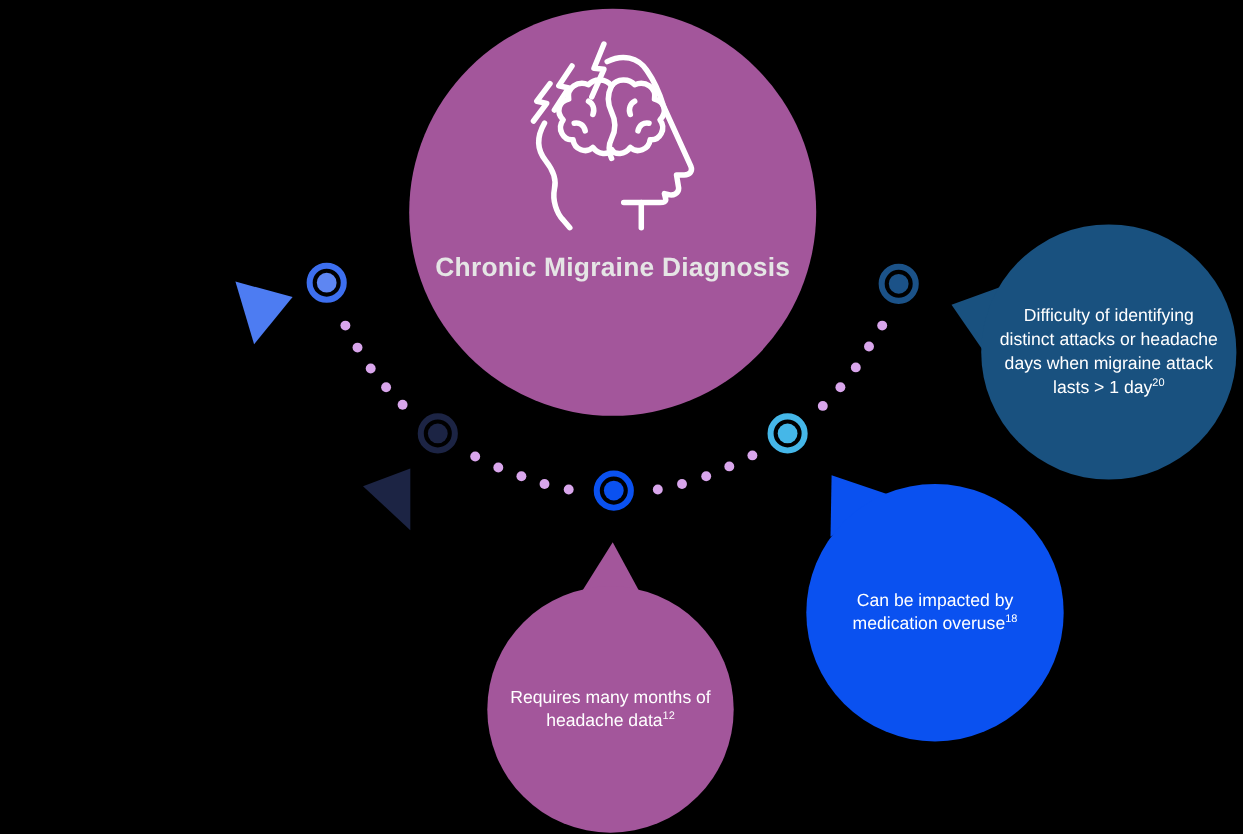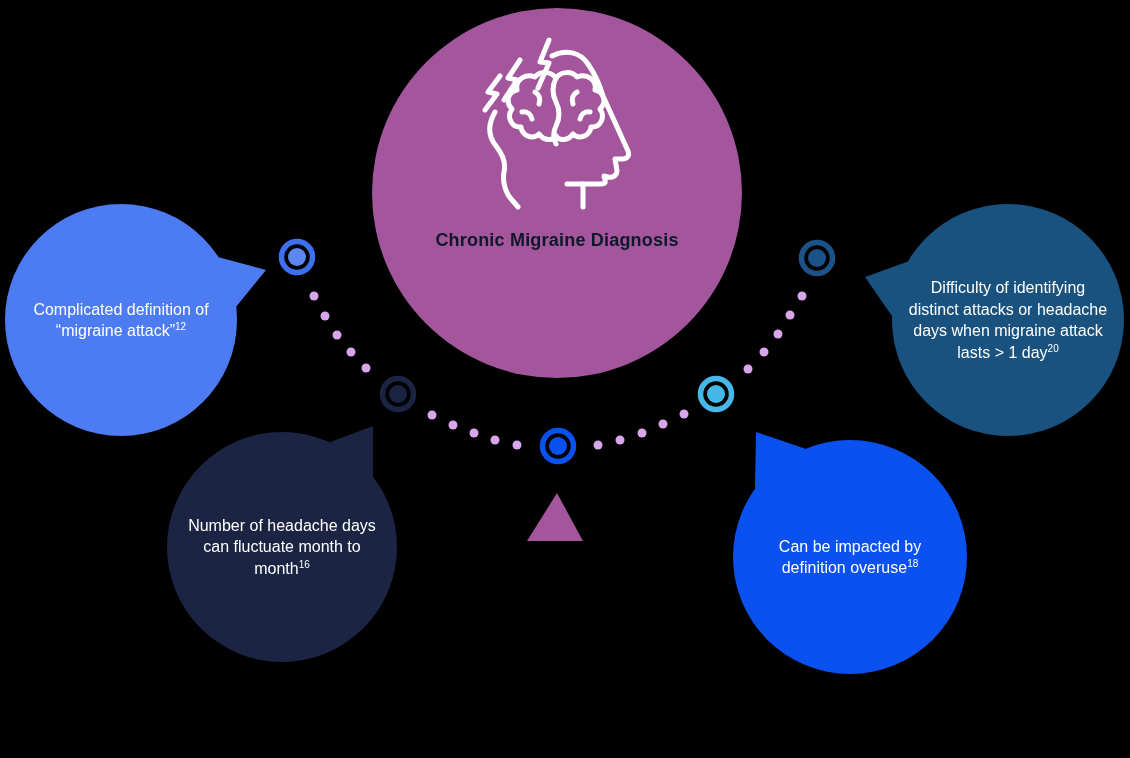--- a/index.html
+++ b/index.html
@@ -12,21 +12,21 @@
   .bubble p{
     margin:12px;color:#fff;font-size:16px;line-height:21.5px;text-align:center;font-weight:400;
   }
   sup{font-size:10px;line-height:0;}
   
   .center-circle{left:372px;top:8px;width:370px;height:370px;background:#A3569B;}
   .center-inner{position:relative;width:100%;height:100%;}
   .center-icon{position:absolute;left:80px;top:22px;}
   .center-title{
     position:absolute;left:0;top:222px;width:100%;text-align:center;
-    color:#0f172a;font-size:18px;font-weight:700;letter-spacing:0.2px;
+    color:#e5e5e5;font-size:24px;font-weight:700;letter-spacing:0.2px;
   }
   
   .b1{left:5px;top:204px;width:232px;height:232px;background:#4D7CF2;}
   .b1 p{width:204px;}
   .b2{left:167px;top:432px;width:230px;height:230px;background:#1C2444;}
   .b2 p{width:196px;}
   .b3{left:443px;top:533px;width:224px;height:224px;background:#A3569B;}
   .b3 p{width:216px;}
   .b4{left:733px;top:440px;width:234px;height:234px;background:#0A51F0;}
   .b4 p{width:210px;}
@@ -114,30 +114,27 @@
           <path d="M83,62 C87,64 89,69 87,74"></path>
           <path d="M125,62 C121,64 119,69 121,74"></path>
           <path d="M70,82 C75,81 79,84 80,89"></path>
           <path d="M138,82 C133,81 129,84 128,89"></path>
         </g>
       </svg>
       <div class="center-title">Chronic Migraine Diagnosis</div>
     </div>
   </div>
 
-  <div class="circle bubble b1">
-    <p><span>Complicated definition of “migraine attack”</span><sup>12</sup></p>
+
+
+  <div class="circle bubble b3">
+    <p><span>Requires many months of headache data</span><sup>12</sup></p>
   </div>
 
-  <div class="circle bubble b2">
-    <p><span>Number of headache days can fluctuate month to month</span><sup>16</sup></p>
-  </div>
-
-
   <div class="circle bubble b4">
-    <p><span>Can be impacted by definition overuse</span><sup>18</sup></p>
+    <p><span>Can be impacted by medication overuse</span><sup>18</sup></p>
   </div>
 
   <div class="circle bubble b5">
     <p><span>Difficulty of identifying distinct attacks or headache days when migraine attack lasts &gt; 1 day</span><sup>20</sup></p>
   </div>
 
 </div>
 
 </body></html>

